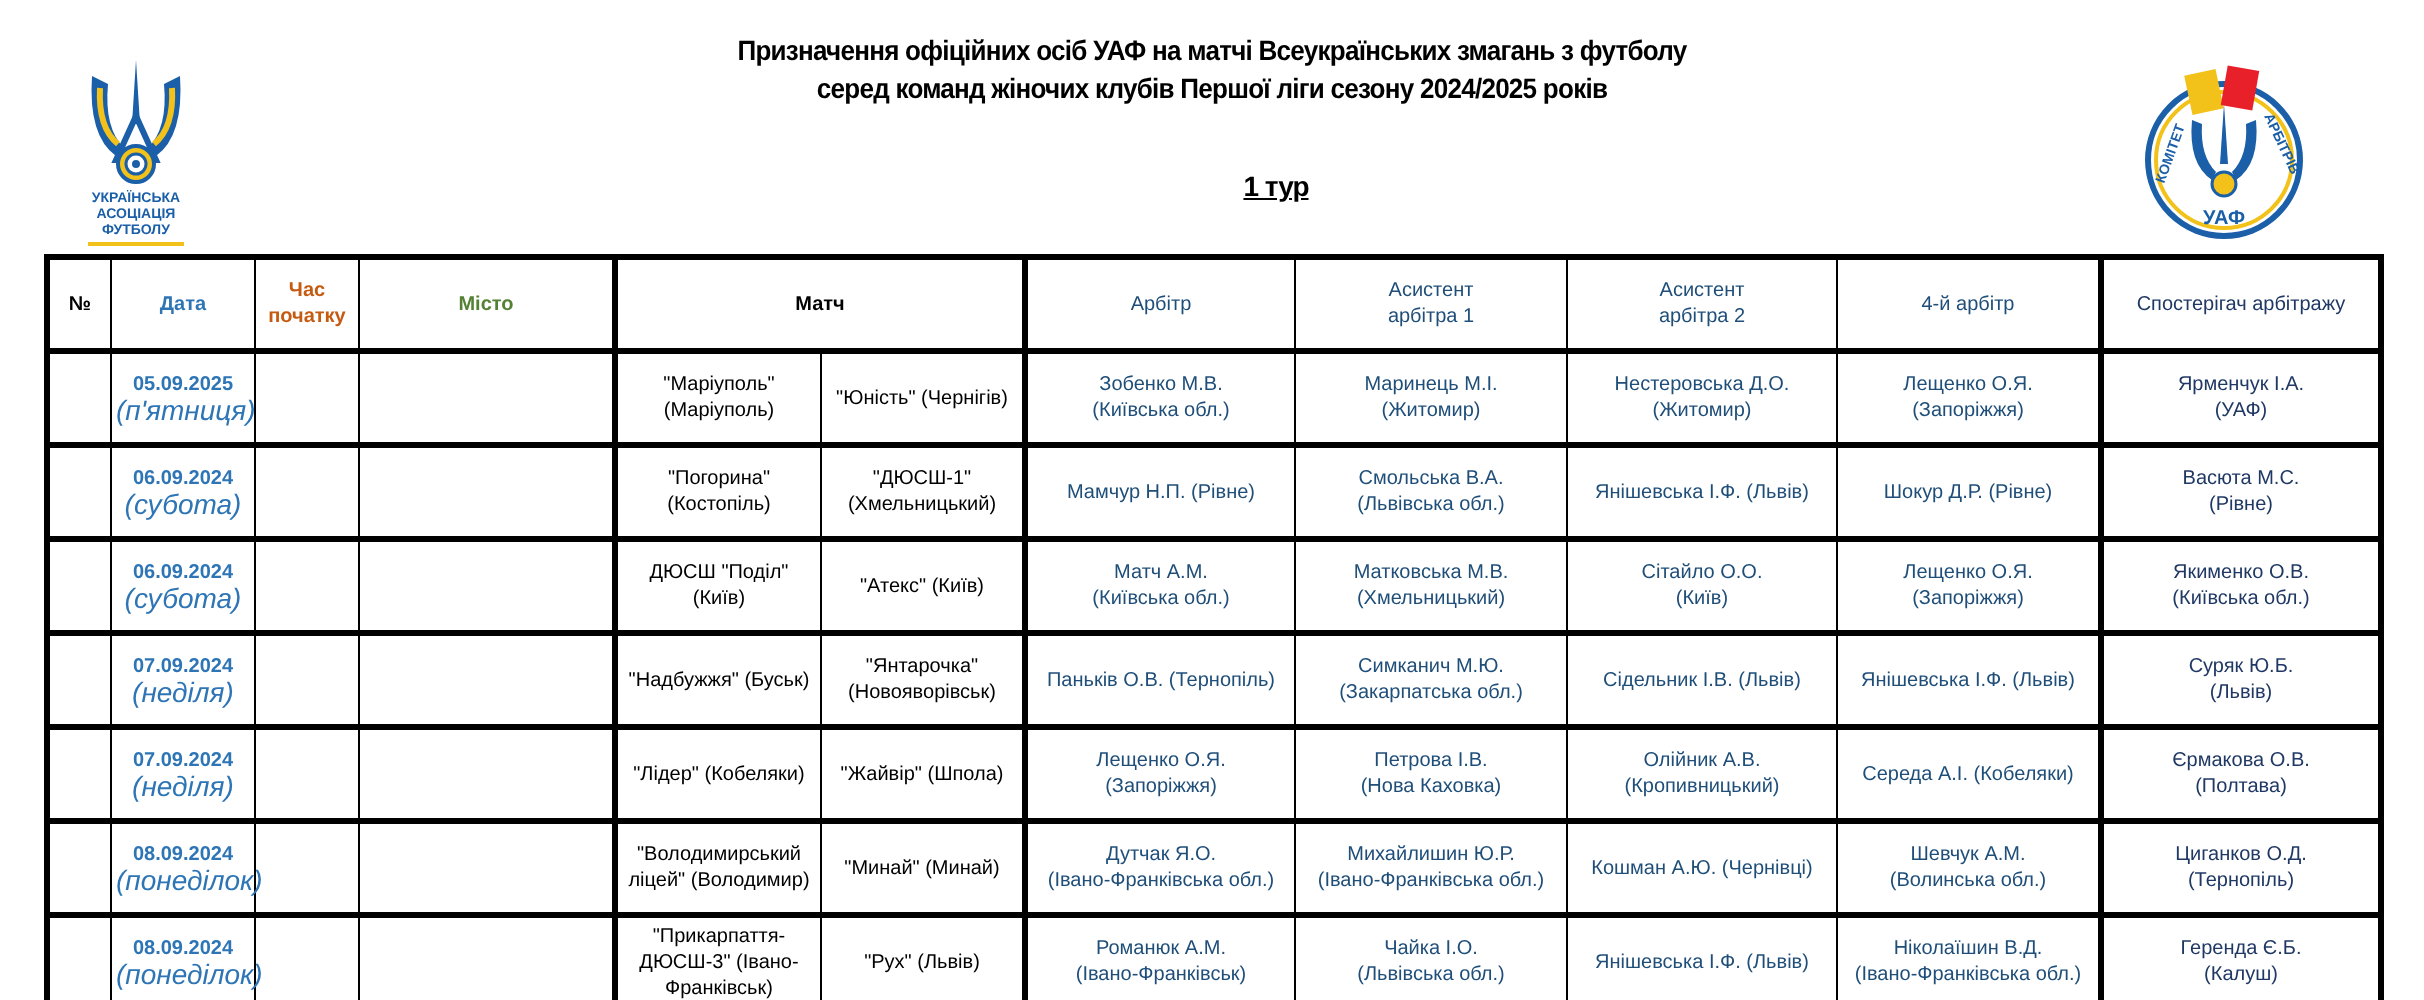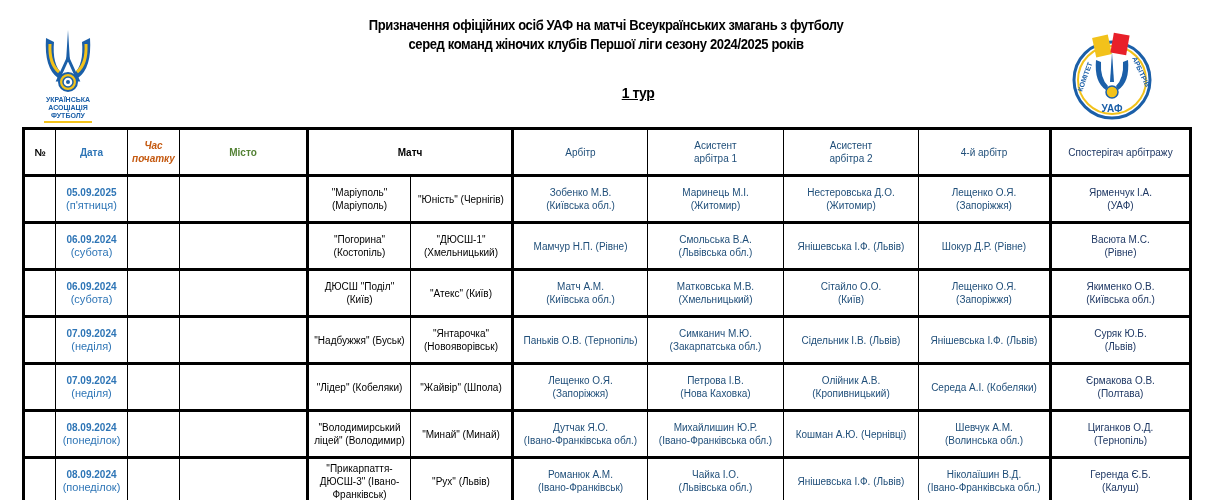--- a/index.html
+++ b/index.html
@@ -18,28 +18,28 @@
     table.sched td, table.sched th { border: 1px solid #000; text-align: center; vertical-align: middle; font-size: 10px; line-height: 13px; padding: 0 2px; font-weight: normal; }
     table.sched th { height: 44px; }
     table.sched td { height: 44px; }
     table.sched tr { border-left: 3px solid #000; border-right: 3px solid #000; }
     table.sched tr.thick-top td, table.sched tr.thick-top th { border-top: 3px solid #000; }
     table.sched thead th { border-top: 3px solid #000; border-bottom: 3px solid #000; }
     .thickR { border-right: 3px solid #000 !important; }
 
     .h-no { color: #000; font-weight: bold !important; }
     .h-date { color: #2e75b6; font-weight: bold !important; }
-    .h-time { color: #c55a11; font-weight: bold !important; font-style: italic; }
+    .h-time { color: #c55a11; font-weight: bold !important; }
     .h-city { color: #548235; font-weight: bold !important; }
     .h-match { color: #000; font-weight: bold !important; }
     .h-off { color: #1f4e79; }
     .h-obs { color: #1f3864; font-weight: bold; }
 
     .date-main { color: #2e75b6; font-weight: bold; display: block; }
-    .date-day { color: #2e75b6; font-size: 11px; display: block; }
+    .date-day { color: #2e75b6; font-size: 14px; display: block; font-style: italic; }
     .team { color: #000; font-weight: bold; font-size: 10.5px; }
     .official { color: #1f4e79; font-size: 10px; }
     .observer { color: #1f3864; font-weight: bold; font-size: 10px; }
     .cell-line { display: block; }
   </style>
 </head>
 <body>
 
 <div class="logo-left">
   <svg width="56" height="66" viewBox="0 0 56 66">

